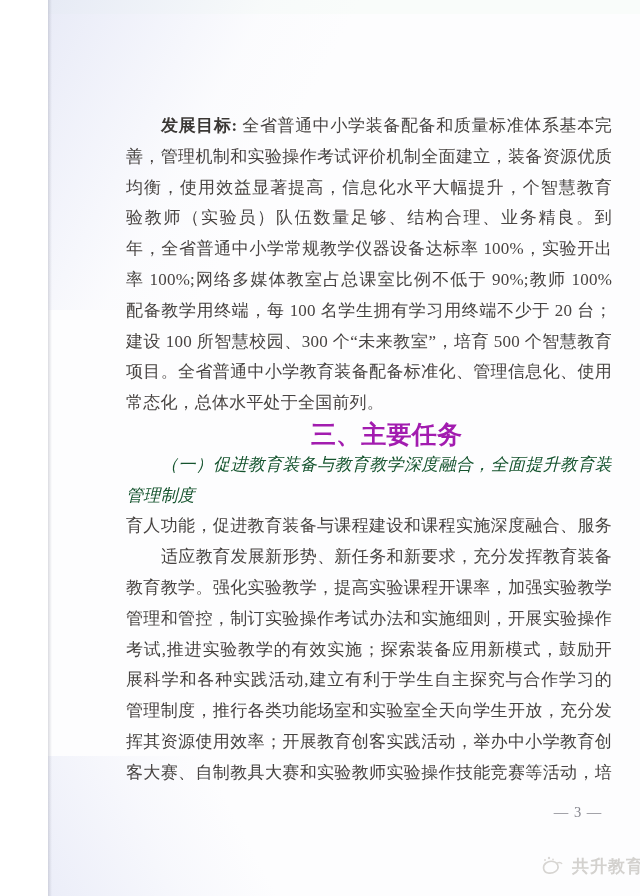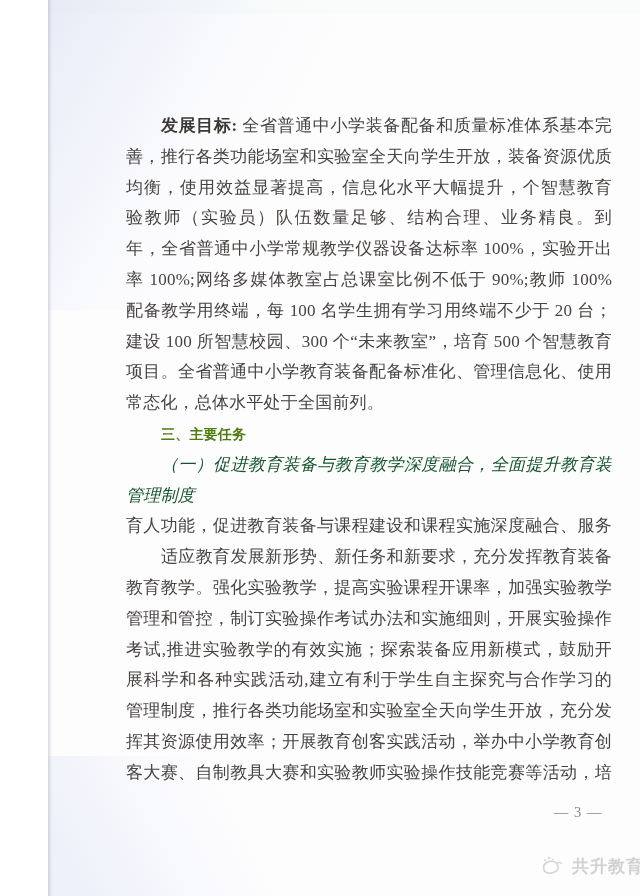--- a/index.html
+++ b/index.html
@@ -63,22 +63,23 @@
     text-align-last: justify;
   }
   .indent { text-indent: 35px; }
   .lead-bold {
     font-weight: bold;
     color: #3a3734;
   }
   .heading {
     font-family: "Liberation Sans", "DejaVu Sans", sans-serif;
     font-weight: bold;
-    font-size: 14px;
-    color: #4d7c0f;
+    font-size: 25px;
+    color: #a21caf;
+    text-align: center;
   }
   .kai {
     font-style: italic;
     color: #14532d;
   }
 
   .page-number {
     position: absolute;
     left: 492px; top: 804px; width: 76px;
     text-align: center;
@@ -108,21 +109,21 @@
 <div class="page">
 
   <div class="tint-top-band"></div>
   <div class="tint-top-left"></div>
   <div class="tint-bottom-left"></div>
   <div class="edge-left"></div>
 
   <div class="content">
 
     <div class="line fill indent"><span class="lead-bold">发展目标:</span><span> 全省普通中小学装备配备和质量标准体系基本完</span></div>
-    <div class="line fill">善，推行各类功能场室和实验室全天向学生开放，装备资源优质</div>
+    <div class="line fill">善，管理机制和实验操作考试评价机制全面建立，装备资源优质</div>
     <div class="line fill">均衡，使用效益显著提高，信息化水平大幅提升，个智慧教育</div>
     <div class="line fill">验教师（实验员）队伍数量足够、结构合理、业务精良。到 2020</div>
     <div class="line fill">年，全省普通中小学常规教学仪器设备达标率 100%，实验开出</div>
     <div class="line fill">率 100%;网络多媒体教室占总课室比例不低于 90%;教师 100%</div>
     <div class="line fill">配备教学用终端，每 100 名学生拥有学习用终端不少于 20 台；</div>
     <div class="line fill">建设 100 所智慧校园、300 个“未来教室”，培育 500 个智慧教育</div>
     <div class="line fill">项目。全省普通中小学教育装备配备标准化、管理信息化、使用</div>
     <div class="line">常态化，总体水平处于全国前列。</div>
 
     <div class="line heading indent">三、主要任务</div>

